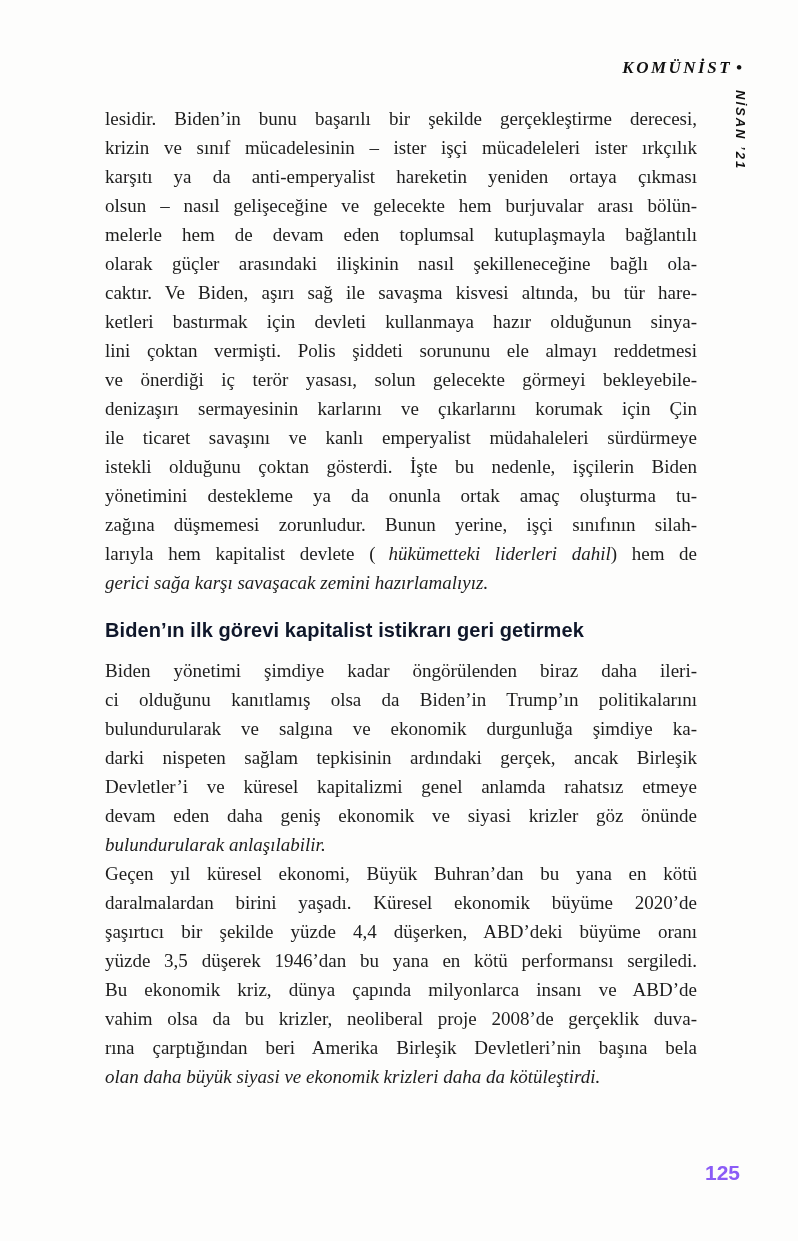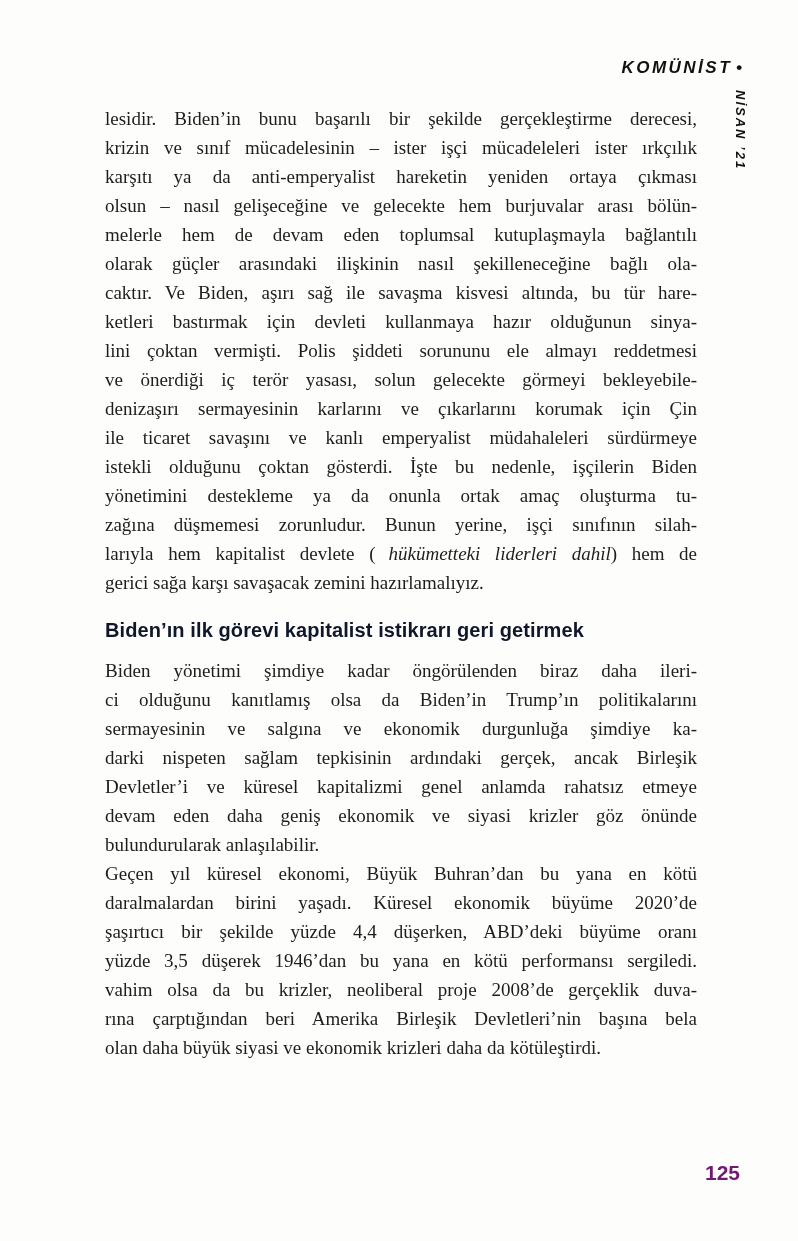--- a/index.html
+++ b/index.html
@@ -10,21 +10,21 @@
     margin:0 auto;
     background:#fdfdfc;
     font-family:"Liberation Serif", serif;
     color:#1c1c1c;
     overflow:hidden;
   }
   .masthead {
     position:absolute;
     top:58px;
     right:56px;
-    font-family:Liberation Sans, sans-serif;
+    font-family:Liberation Serif, serif;
     font-weight:bold;
     font-style:italic;
     font-size:17px;
     letter-spacing:2.5px;
     color:#111;
     white-space:nowrap;
   }
   .masthead .dot { letter-spacing:0; margin-left:4px; }
   .issue-vertical {
     position:absolute;
@@ -45,38 +45,38 @@
     width:592px;
   }
   .para { margin:0; }
   .line {
     font-size:19px;
     line-height:29px;
     text-align:justify;
     text-align-last:justify;
     color:#1d1d1d;
   }
-  .line.last { text-align:center; text-align-last:left; }
+  .line.last { text-align:center; text-align-last:left;font-style:italic; }
   .line i { font-style:italic;margin-left:13px; }
   .subheading {
     font-family:"Liberation Sans", sans-serif;
     font-weight:bold;
     font-size:20px;
     color:#0f172a;
     margin:22px 0 14px 0;
     letter-spacing:0.1px;
   }
   .page-number {
     position:absolute;
     right:58px;
     bottom:56px;
     font-family:"Liberation Sans", sans-serif;
     font-weight:bold;
     font-size:21px;
-    color:#701a75;
+    color:#8b5cf6;
   }
 </style>
 </head>
 <body>
 
 <div class="page">
 
   <div class="masthead">
     <span>KOMÜNİST</span><span class="dot">•</span>
   </div>
@@ -100,31 +100,32 @@
         <div class="line">istekli olduğunu çoktan gösterdi. İşte bu nedenle, işçilerin Biden</div>
         <div class="line">yönetimini destekleme ya da onunla ortak amaç oluşturma tu-</div>
         <div class="line">zağına düşmemesi zorunludur. Bunun yerine, işçi sınıfının silah-</div>
         <div class="line">larıyla hem kapitalist devlete (<i>hükümetteki liderleri dahil</i>) hem de</div>
         <div class="line last">gerici sağa karşı savaşacak zemini hazırlamalıyız.</div>
       </div>
     <div class="subheading">Biden’ın ilk görevi kapitalist istikrarı geri getirmek</div>
     <div class="para">
         <div class="line">Biden yönetimi şimdiye kadar öngörülenden biraz daha ileri-</div>
         <div class="line">ci olduğunu kanıtlamış olsa da Biden’in Trump’ın politikalarını</div>
-        <div class="line">sermayesinin ve salgına ve ekonomik durgunluğa şimdiye ka-</div>
+        <div class="line">bulundurularak ve salgına ve ekonomik durgunluğa şimdiye ka-</div>
         <div class="line">darki nispeten sağlam tepkisinin ardındaki gerçek, ancak Birleşik</div>
         <div class="line">Devletler’i ve küresel kapitalizmi genel anlamda rahatsız etmeye</div>
         <div class="line">devam eden daha geniş ekonomik ve siyasi krizler göz önünde</div>
         <div class="line last">bulundurularak anlaşılabilir.</div>
       </div>
     <div class="para">
         <div class="line">Geçen yıl küresel ekonomi, Büyük Buhran’dan bu yana en kötü</div>
         <div class="line">daralmalardan birini yaşadı. Küresel ekonomik büyüme 2020’de</div>
         <div class="line">şaşırtıcı bir şekilde yüzde 4,4 düşerken, ABD’deki büyüme oranı</div>
         <div class="line">yüzde 3,5 düşerek 1946’dan bu yana en kötü performansı sergiledi.</div>
+        <div class="line">Bu ekonomik kriz, dünya çapında milyonlarca insanı ve ABD’de</div>
         <div class="line">vahim olsa da bu krizler, neoliberal proje 2008’de gerçeklik duva-</div>
         <div class="line">rına çarptığından beri Amerika Birleşik Devletleri’nin başına bela</div>
         <div class="line last">olan daha büyük siyasi ve ekonomik krizleri daha da kötüleştirdi.</div>
       </div>
   </div>
 
   <div class="page-number">125</div>
 
 </div>
 

